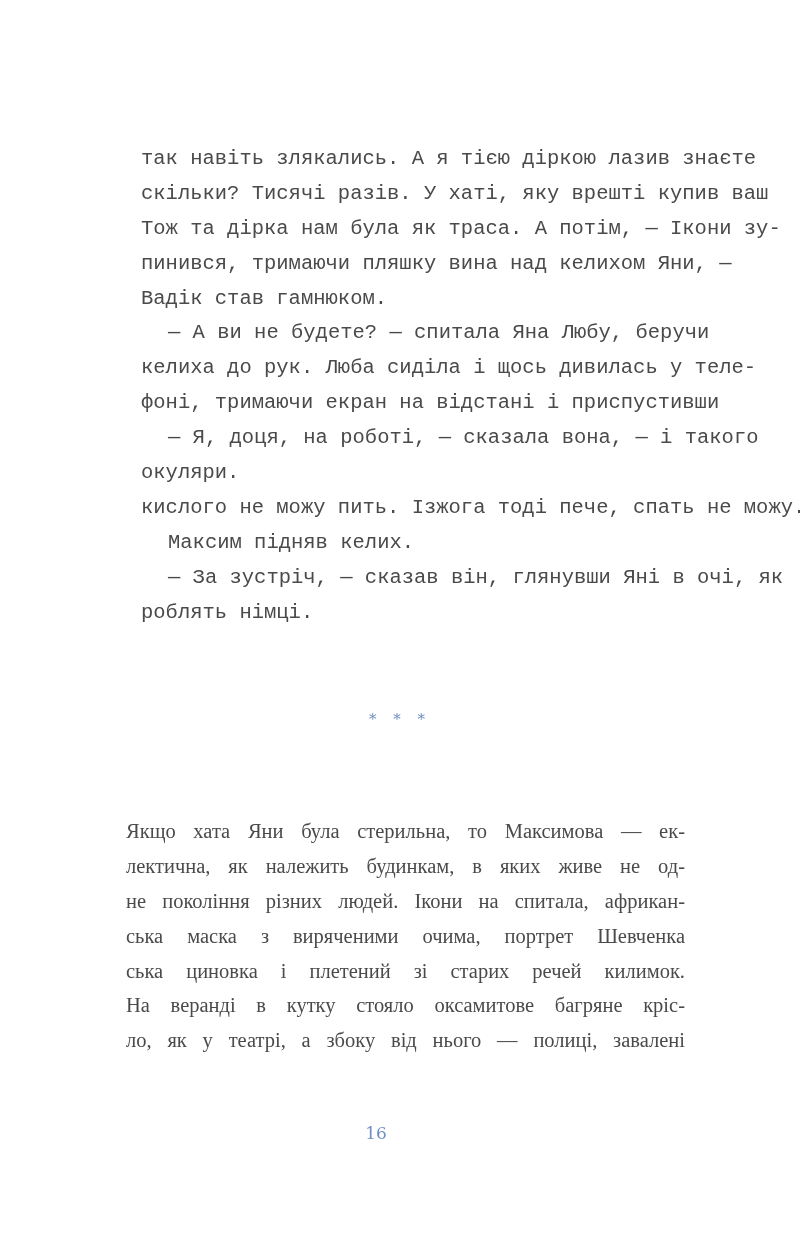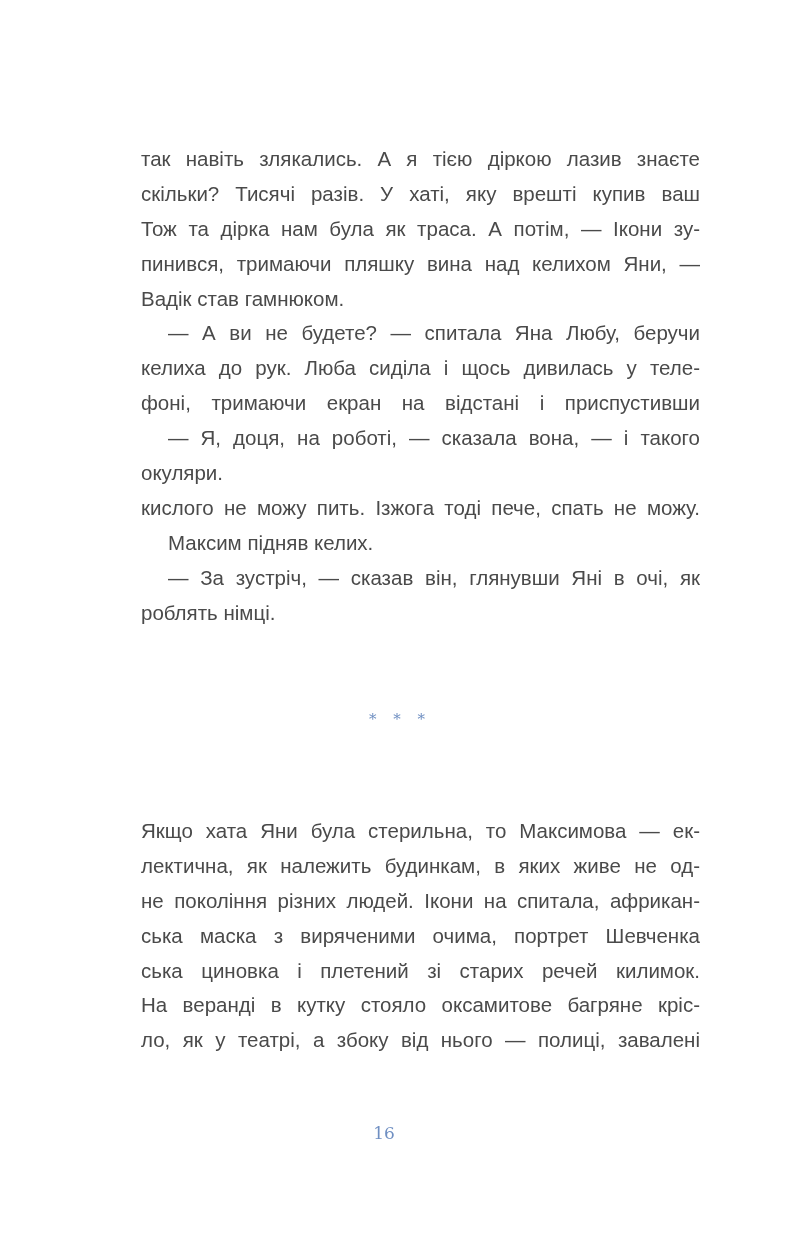--- a/index.html
+++ b/index.html
@@ -1,34 +1,34 @@
 <!DOCTYPE html>
 <html><head>
   <meta charset="utf-8">
   <style>
     html, body { margin: 0; padding: 0; background: #ffffff; }
     body { width: 800px; height: 1245px; position: relative; overflow: hidden; }
     .page {
       position: absolute; left: 141px; top: 142px; width: 559px;
-      font-family: Liberation Sans, sans-serif;
+      font-family: Liberation Mono, monospace;
       color: #4a4a4a;
       font-size: 20.5px;
       line-height: 34.9px;
     }
     .line { display: block; white-space: nowrap; text-align: justify; text-align-last: justify; height: 34.9px; }
     .line.last { text-align-last: left; }
     .indent { padding-left: 27px; }
     .stars {
       position: absolute; left: 0; width: 800px; top: 710px; text-align: center;
       color: #6f8fc2; font-family: "DejaVu Serif", serif; font-size: 15px; letter-spacing: 6px;
     }
-    .block2 { position: absolute; left: 141px; top: 814px; width: 559px;
-      font-family: Liberation Sans, sans-serif; color: #4a4a4a; font-size: 20.5px; line-height: 34.9px; }
+    .block2 { position: absolute; left: 126px; top: 814px; width: 559px;
+      font-family: Liberation Serif, serif; color: #4a4a4a; font-size: 20.5px; line-height: 34.9px; }
     .pagenum {
-      position: absolute; left: 16px; width: 736px; top: 1123px; text-align: center;
+      position: absolute; left: 8px; width: 736px; top: 1123px; text-align: center;
       color: #6f8fc2; font-family: "DejaVu Serif", serif; font-size: 17px;
     }
   </style>
 </head>
 <body>
 
 <div class="page">
   <span class="line">так навіть злякались. А я тією діркою лазив знаєте</span>
   <span class="line">скільки? Тисячі разів. У хаті, яку врешті купив ваш</span>
   <span class="line">Тож та дірка нам була як траса. А потім, — Ікони зу-</span>

